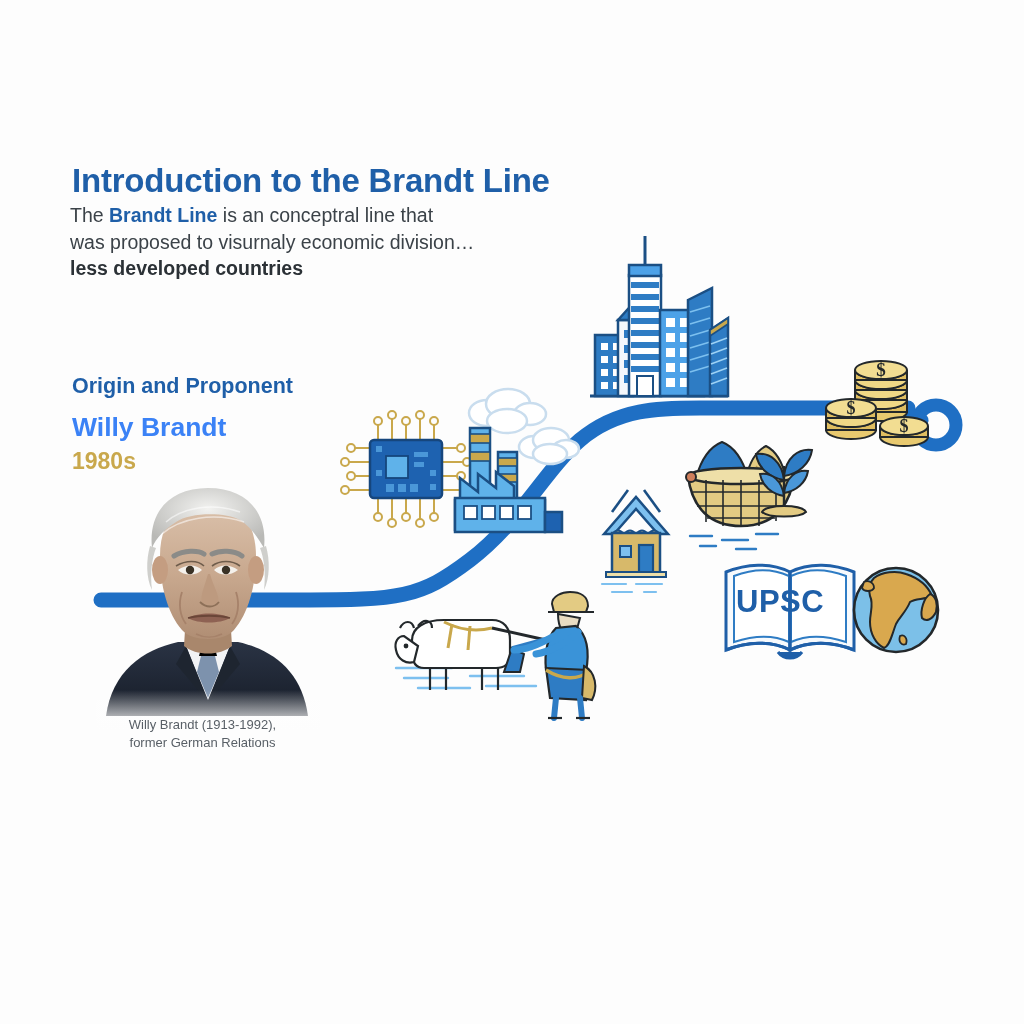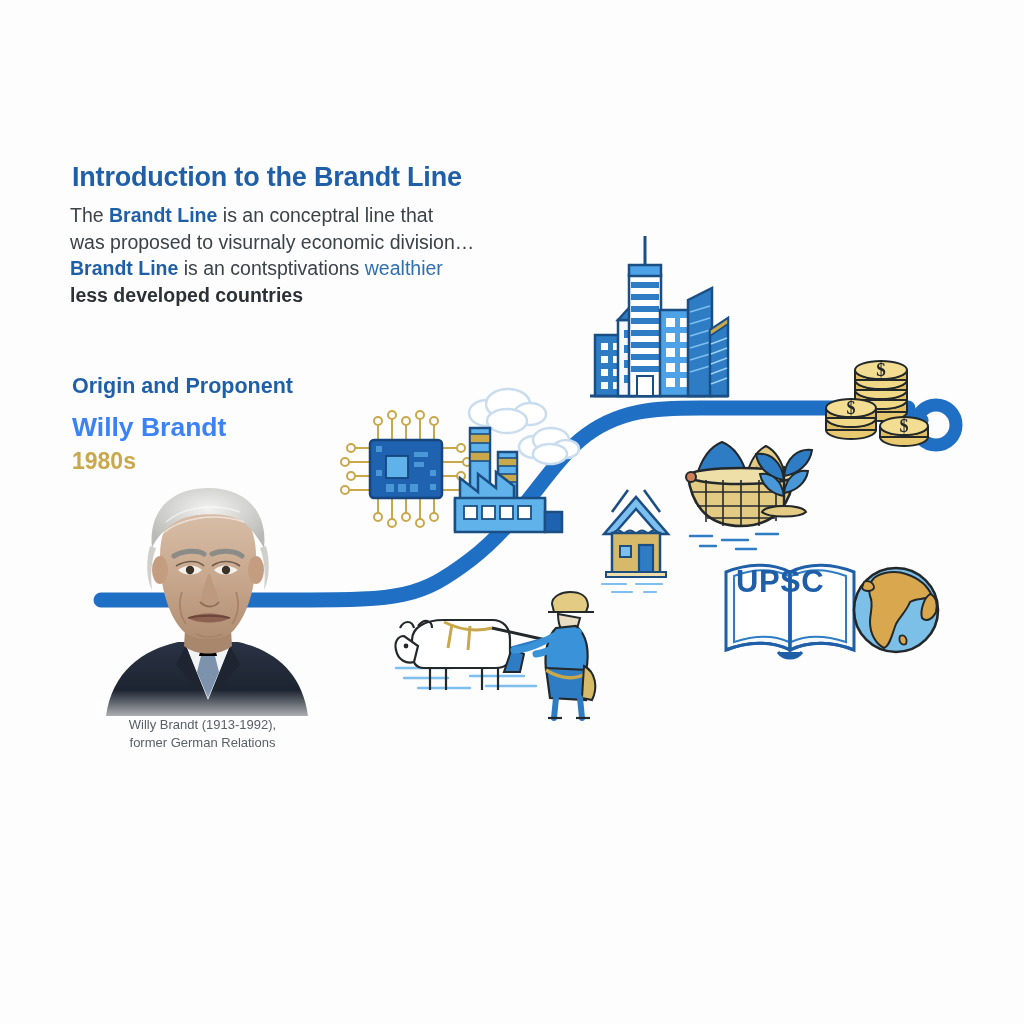--- a/index.html
+++ b/index.html
@@ -10,21 +10,21 @@
     overflow: hidden;
   }
   #canvas {
     position: relative;
     width: 1024px; height: 1024px;
     background: #fdfdfd;
   }
   
   #title {
     position: absolute; left: 72px; top: 162px;
-    font-size: 27px; font-weight: bold;
+    font-size: 33px; font-weight: bold;
     color: #1f5fa8; letter-spacing: -0.2px;
     white-space: nowrap;
   }
   #intro-body {
     position: absolute; left: 70px; top: 202px;
     width: 470px;
     font-size: 19.5px; line-height: 26.5px;
     color: #3b4248;
   }
   #intro-body .b { color: #1f5fa8; font-weight: bold; }
@@ -51,21 +51,21 @@
     position: absolute; left: 60px; top: 716px;
     width: 285px; text-align: center;
     font-size: 13px; line-height: 18px; color: #585f66;
   }
   #upsc-caption {
     position: absolute; left: 648px; top: 672px;
     font-size: 19px; font-weight: bold; color: #1f5fa8;
     white-space: nowrap;
   }
   #upsc-word {
-    position: absolute; left: 736px; top: 564px;
+    position: absolute; left: 736px; top: 584px;
     font-size: 31px; font-weight: bold; color: #1f5fa8;
     letter-spacing: 0.5px;
   }
   .svg-layer { position: absolute; left: 0; top: 0; }
 </style>
 </head>
 <body>
 
 <div id="canvas">
 
@@ -511,23 +511,20 @@
 
   <div id="title">Introduction to the Brandt Line</div>
 
   <div id="intro-body">
     <span class="ln">
       <span>The </span><span class="b">Brandt Line</span><span> is an conceptral line that</span>
     </span>
     <span class="ln">
       <span>was proposed to visurnaly economic division…</span>
     </span>
-    <span class="ln">
-      <span class="b">Brandt Line</span><span> is an contsptivations </span><span class="bluew">wealthier</span>
-    </span>
     <span class="ln dk">less developed countries</span>
   </div>
 
   <div id="origin-head">Origin and Proponent</div>
   <div id="origin-name">Willy Brandt</div>
   <div id="origin-decade">1980s</div>
 
   <div id="portrait-caption">
     <span>Willy Brandt (1913-1992),</span><br>
     <span>former German Relations</span>

